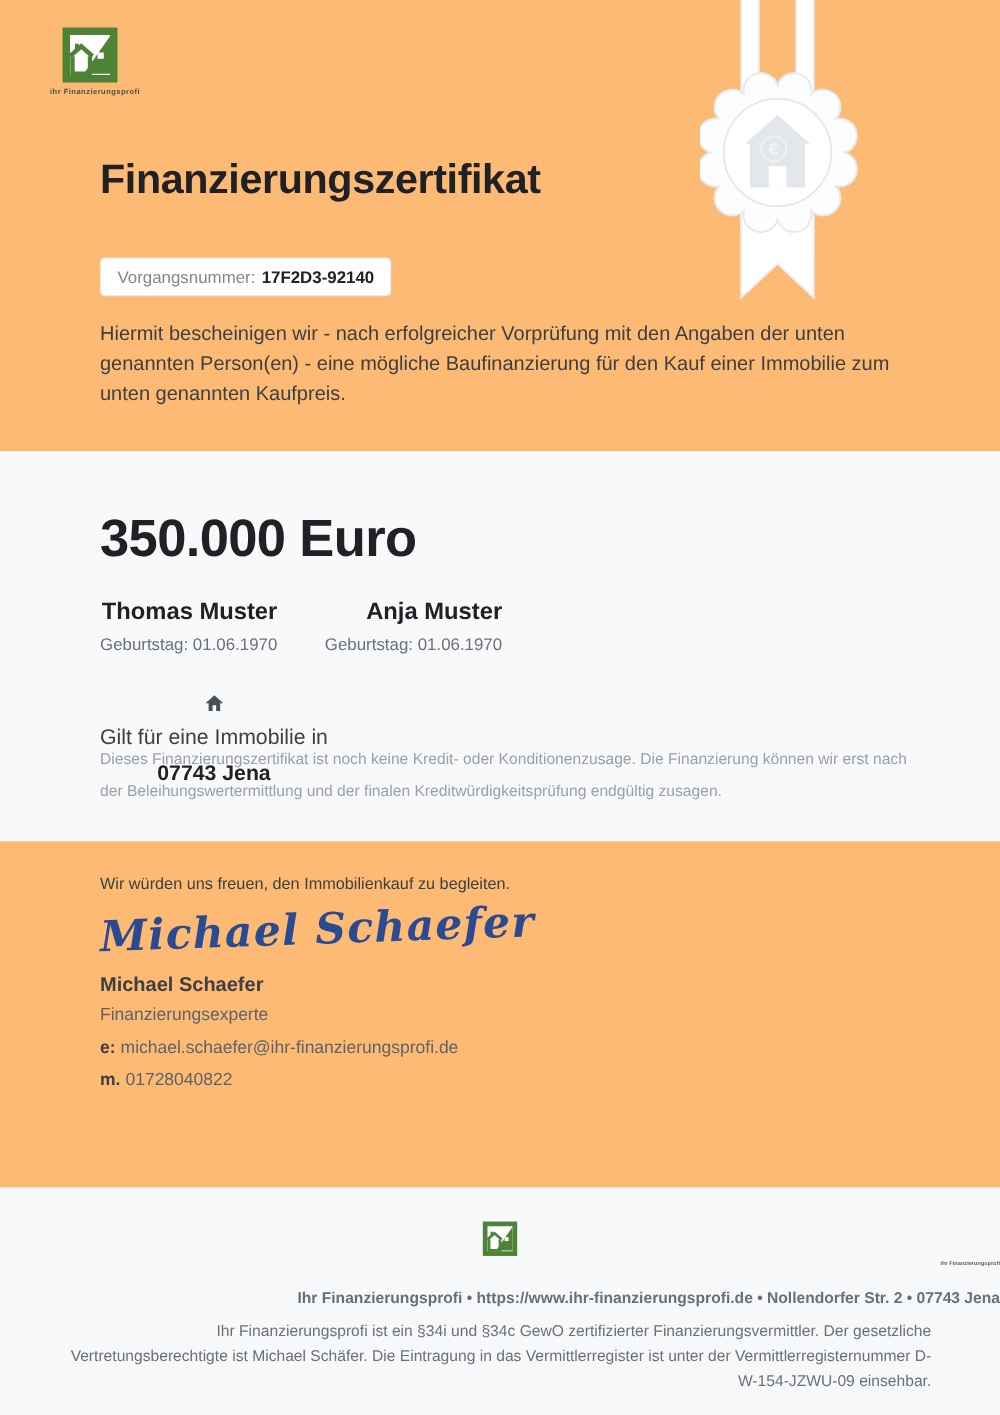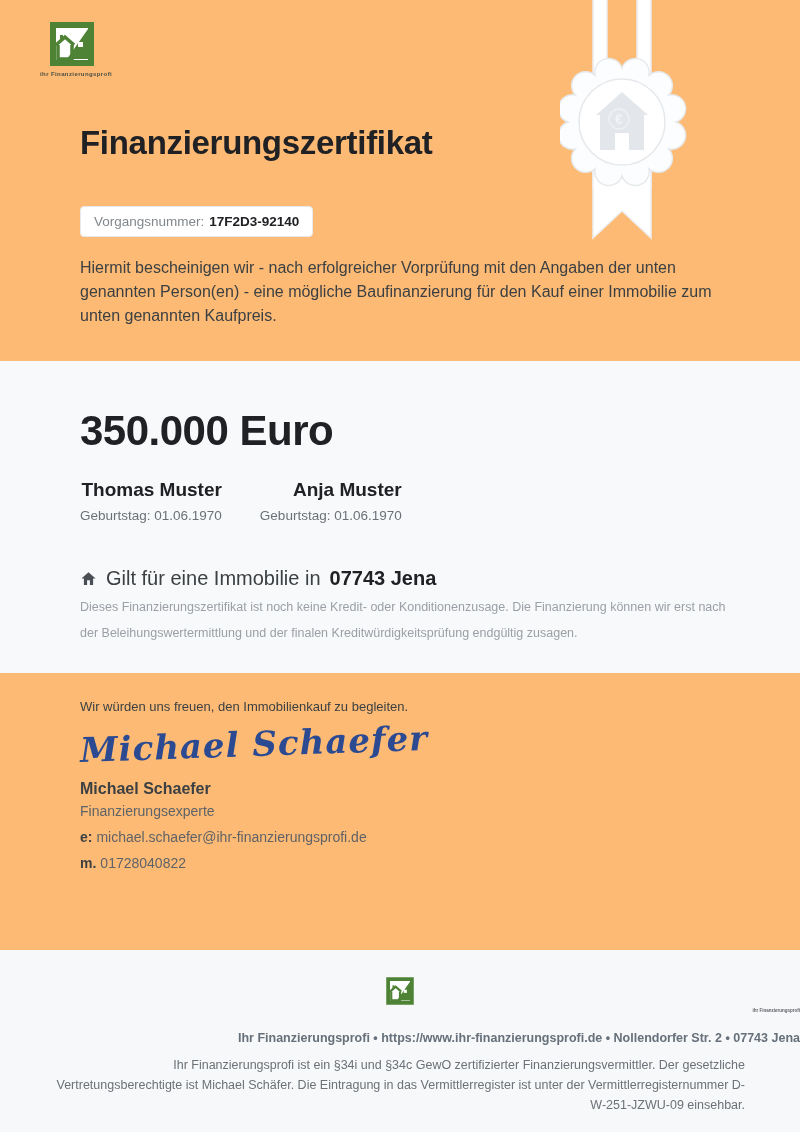--- a/index.html
+++ b/index.html
@@ -24,21 +24,21 @@
 
   .intro { position:absolute; top:256px; left:80px; width:668px; font-size:16px; line-height:24px; color:#3c4043; }
 
   
   .band { position:absolute; top:361px; left:0; width:800px; height:312px; background:#f8f9fa; }
   .amount { position:absolute; top:46px; left:80px; font-size:42px; font-weight:bold; color:#202124; letter-spacing:-0.5px; }
   .persons { position:absolute; top:118px; left:80px; display:flex; }
   .person { margin-right:38px;text-align:right; }
   .person-name { font-size:19px; font-weight:bold; color:#202124; }
   .person-birth { margin-top:7px; font-size:13.5px; color:#6b7177; }
-  .property-line { position:absolute; top:206px; left:80px; display:flex; align-items:center; gap:9px; font-size:20px; color:#3c4043; }
+  .property-line { position:absolute; top:193px; left:80px; display:flex; align-items:center; gap:9px; font-size:17px; color:#3c4043;flex-direction:column; }
   .property-line svg { width:17px; height:17px; }
   .property-strong { font-weight:bold; color:#202124; }
   .band-disclaimer { position:absolute; top:233px; left:80px; width:648px; font-size:12.5px; line-height:26px; color:#9aa0a6; }
 
   
   .closing { position:absolute; top:699px; left:80px; width:560px; }
   .closing-message { font-size:13px; color:#3c4043; }
   .signature { margin-top:16px; font-family:"DejaVu Serif", serif; font-style:italic; font-weight:bold;
                font-size:34px; color:#2b4a91; transform:rotate(-2deg); transform-origin:left center; letter-spacing:1px; }
   .contact-name { margin-top:10px; font-size:16px; font-weight:bold; color:#3c4043; }
@@ -146,16 +146,16 @@
         <rect x="5" y="5" width="38" height="38" fill="#ffffff" stroke="#4e8234" stroke-width="6"></rect>
         <polygon points="40,9 40,39 19,39" fill="#4e8234"></polygon>
         <rect x="30" y="22" width="5" height="5" fill="#ffffff"></rect>
         <path d="M8 25 L17 17 L26 25" stroke="#4e8234" stroke-width="3.5" fill="none"></path>
         <path d="M10 25 L10 39 L24 39 L24 25" stroke="#4e8234" stroke-width="3.5" fill="none"></path>
         <rect x="12" y="15" width="3" height="6" fill="#4e8234"></rect>
       </svg>
       <div class="footer-caption">ihr Finanzierungsprofi</div>
     </div>
     <div class="footer-address">Ihr Finanzierungsprofi • https://www.ihr-finanzierungsprofi.de • Nollendorfer Str. 2 • 07743 Jena</div>
-    <p class="footer-legal">Ihr Finanzierungsprofi ist ein §34i und §34c GewO zertifizierter Finanzierungsvermittler. Der gesetzliche Vertretungsberechtigte ist Michael Schäfer. Die Eintragung in das Vermittlerregister ist unter der Vermittlerregisternummer D-W-251-JZWU-09 einsehbar.</p>
+    <p class="footer-legal">Ihr Finanzierungsprofi ist ein §34i und §34c GewO zertifizierter Finanzierungsvermittler. Der gesetzliche Vertretungsberechtigte ist Michael Schäfer. Die Eintragung in das Vermittlerregister ist unter der Vermittlerregisternummer D-W-154-JZWU-09 einsehbar.</p>
   </footer>
 
 </div>
 
 </body></html>

